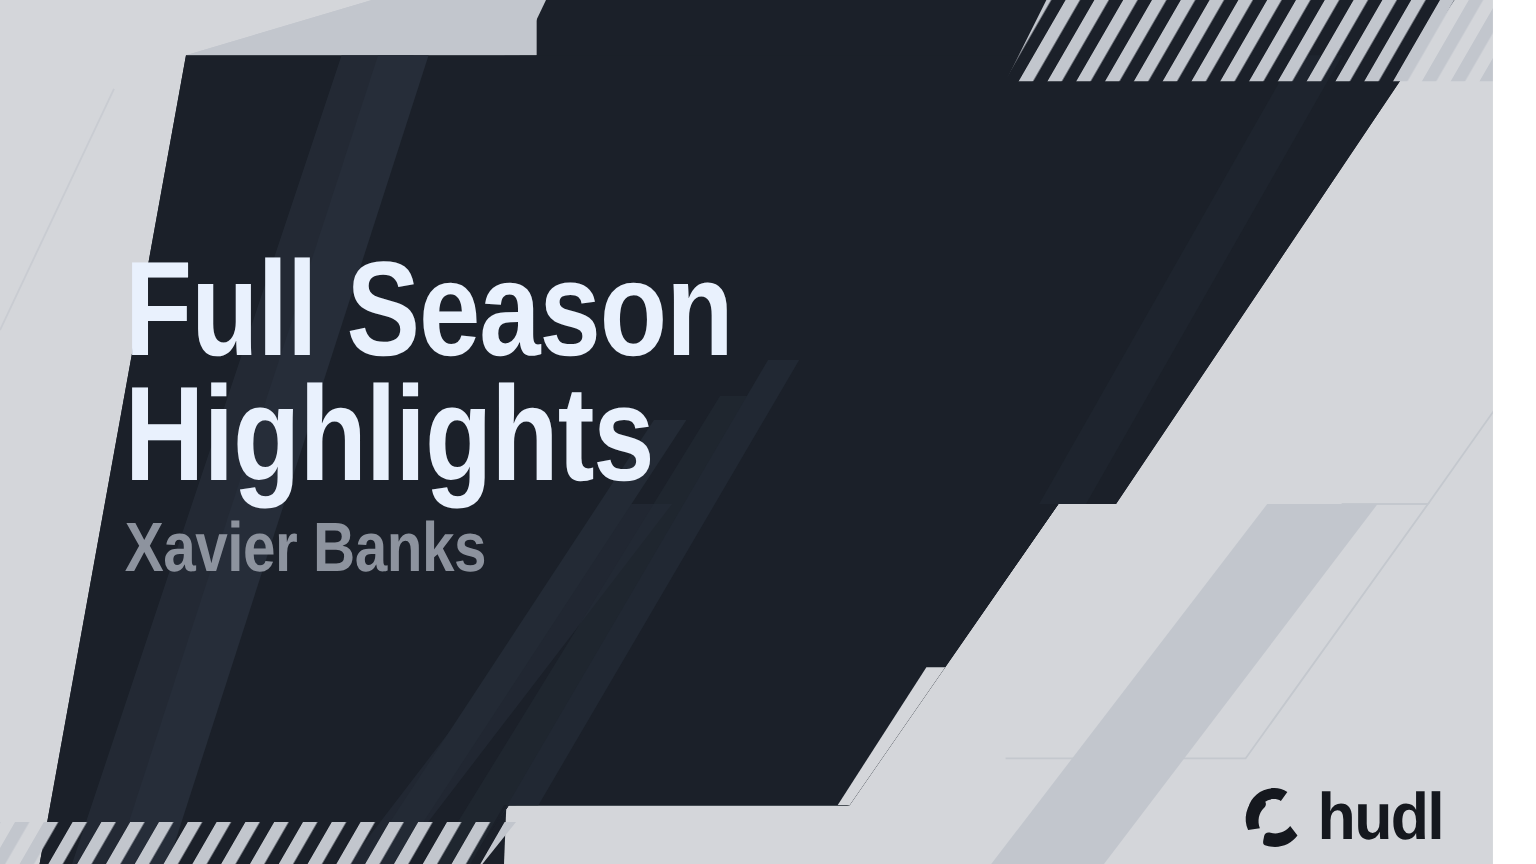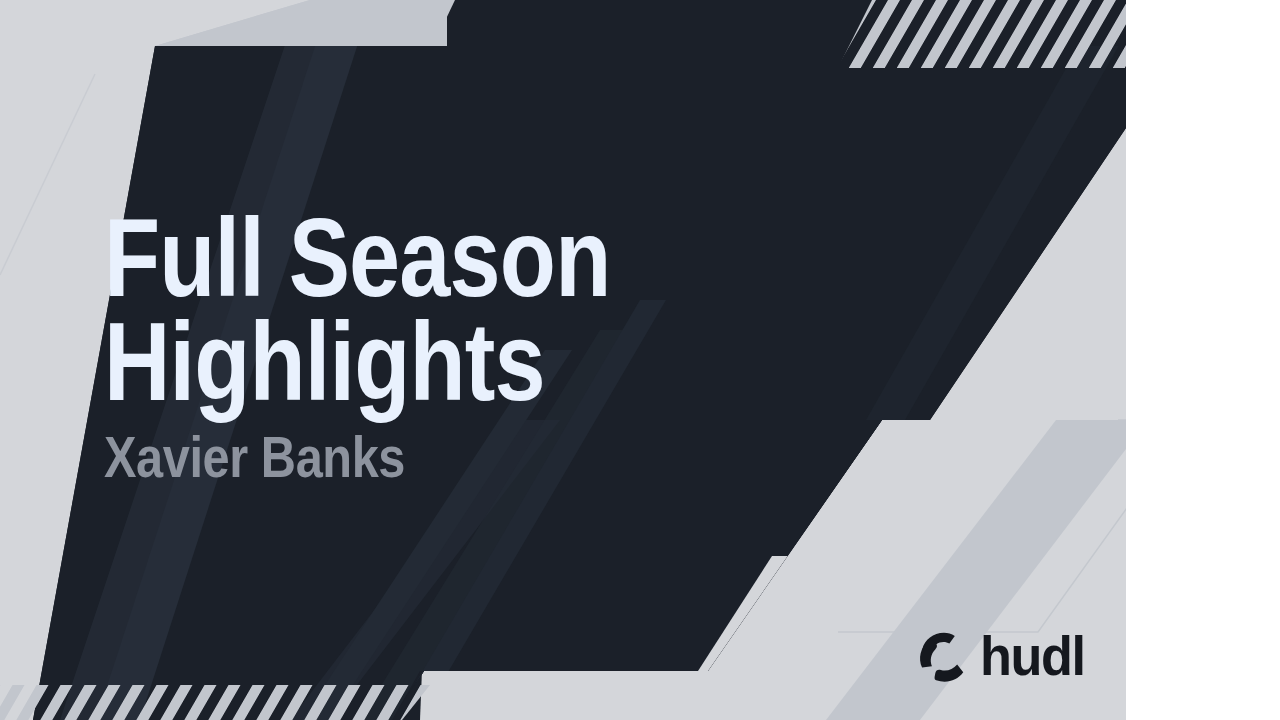--- a/index.html
+++ b/index.html
@@ -7,21 +7,21 @@
     margin: 0;
     padding: 0;
     background: #ffffff;
   }
   body {
     font-family: "Liberation Sans", sans-serif;
   }
 
   #card {
     position: relative;
-    width: 1126px;
+    width: 1244px;
     height: 720px;
     overflow: hidden;
     background: #d4d6da;
     user-select: none;
   }
 
   
   .bg-light {
     position: absolute;
     inset: 0;
@@ -69,21 +69,21 @@
     letter-spacing: -0.5px;
     transform: scaleX(0.84);
     transform-origin: left center;
     white-space: nowrap;
   }
 
   
   .logo {
     position: absolute;
     right: 36px;
-    bottom: 36px;
+    bottom: 12px;
     display: flex;
     align-items: center;
     gap: 9px;
   }
   .logo-mark {
     display: block;
     width: 54px;
     height: 54px;
   }
   .logo-word {

